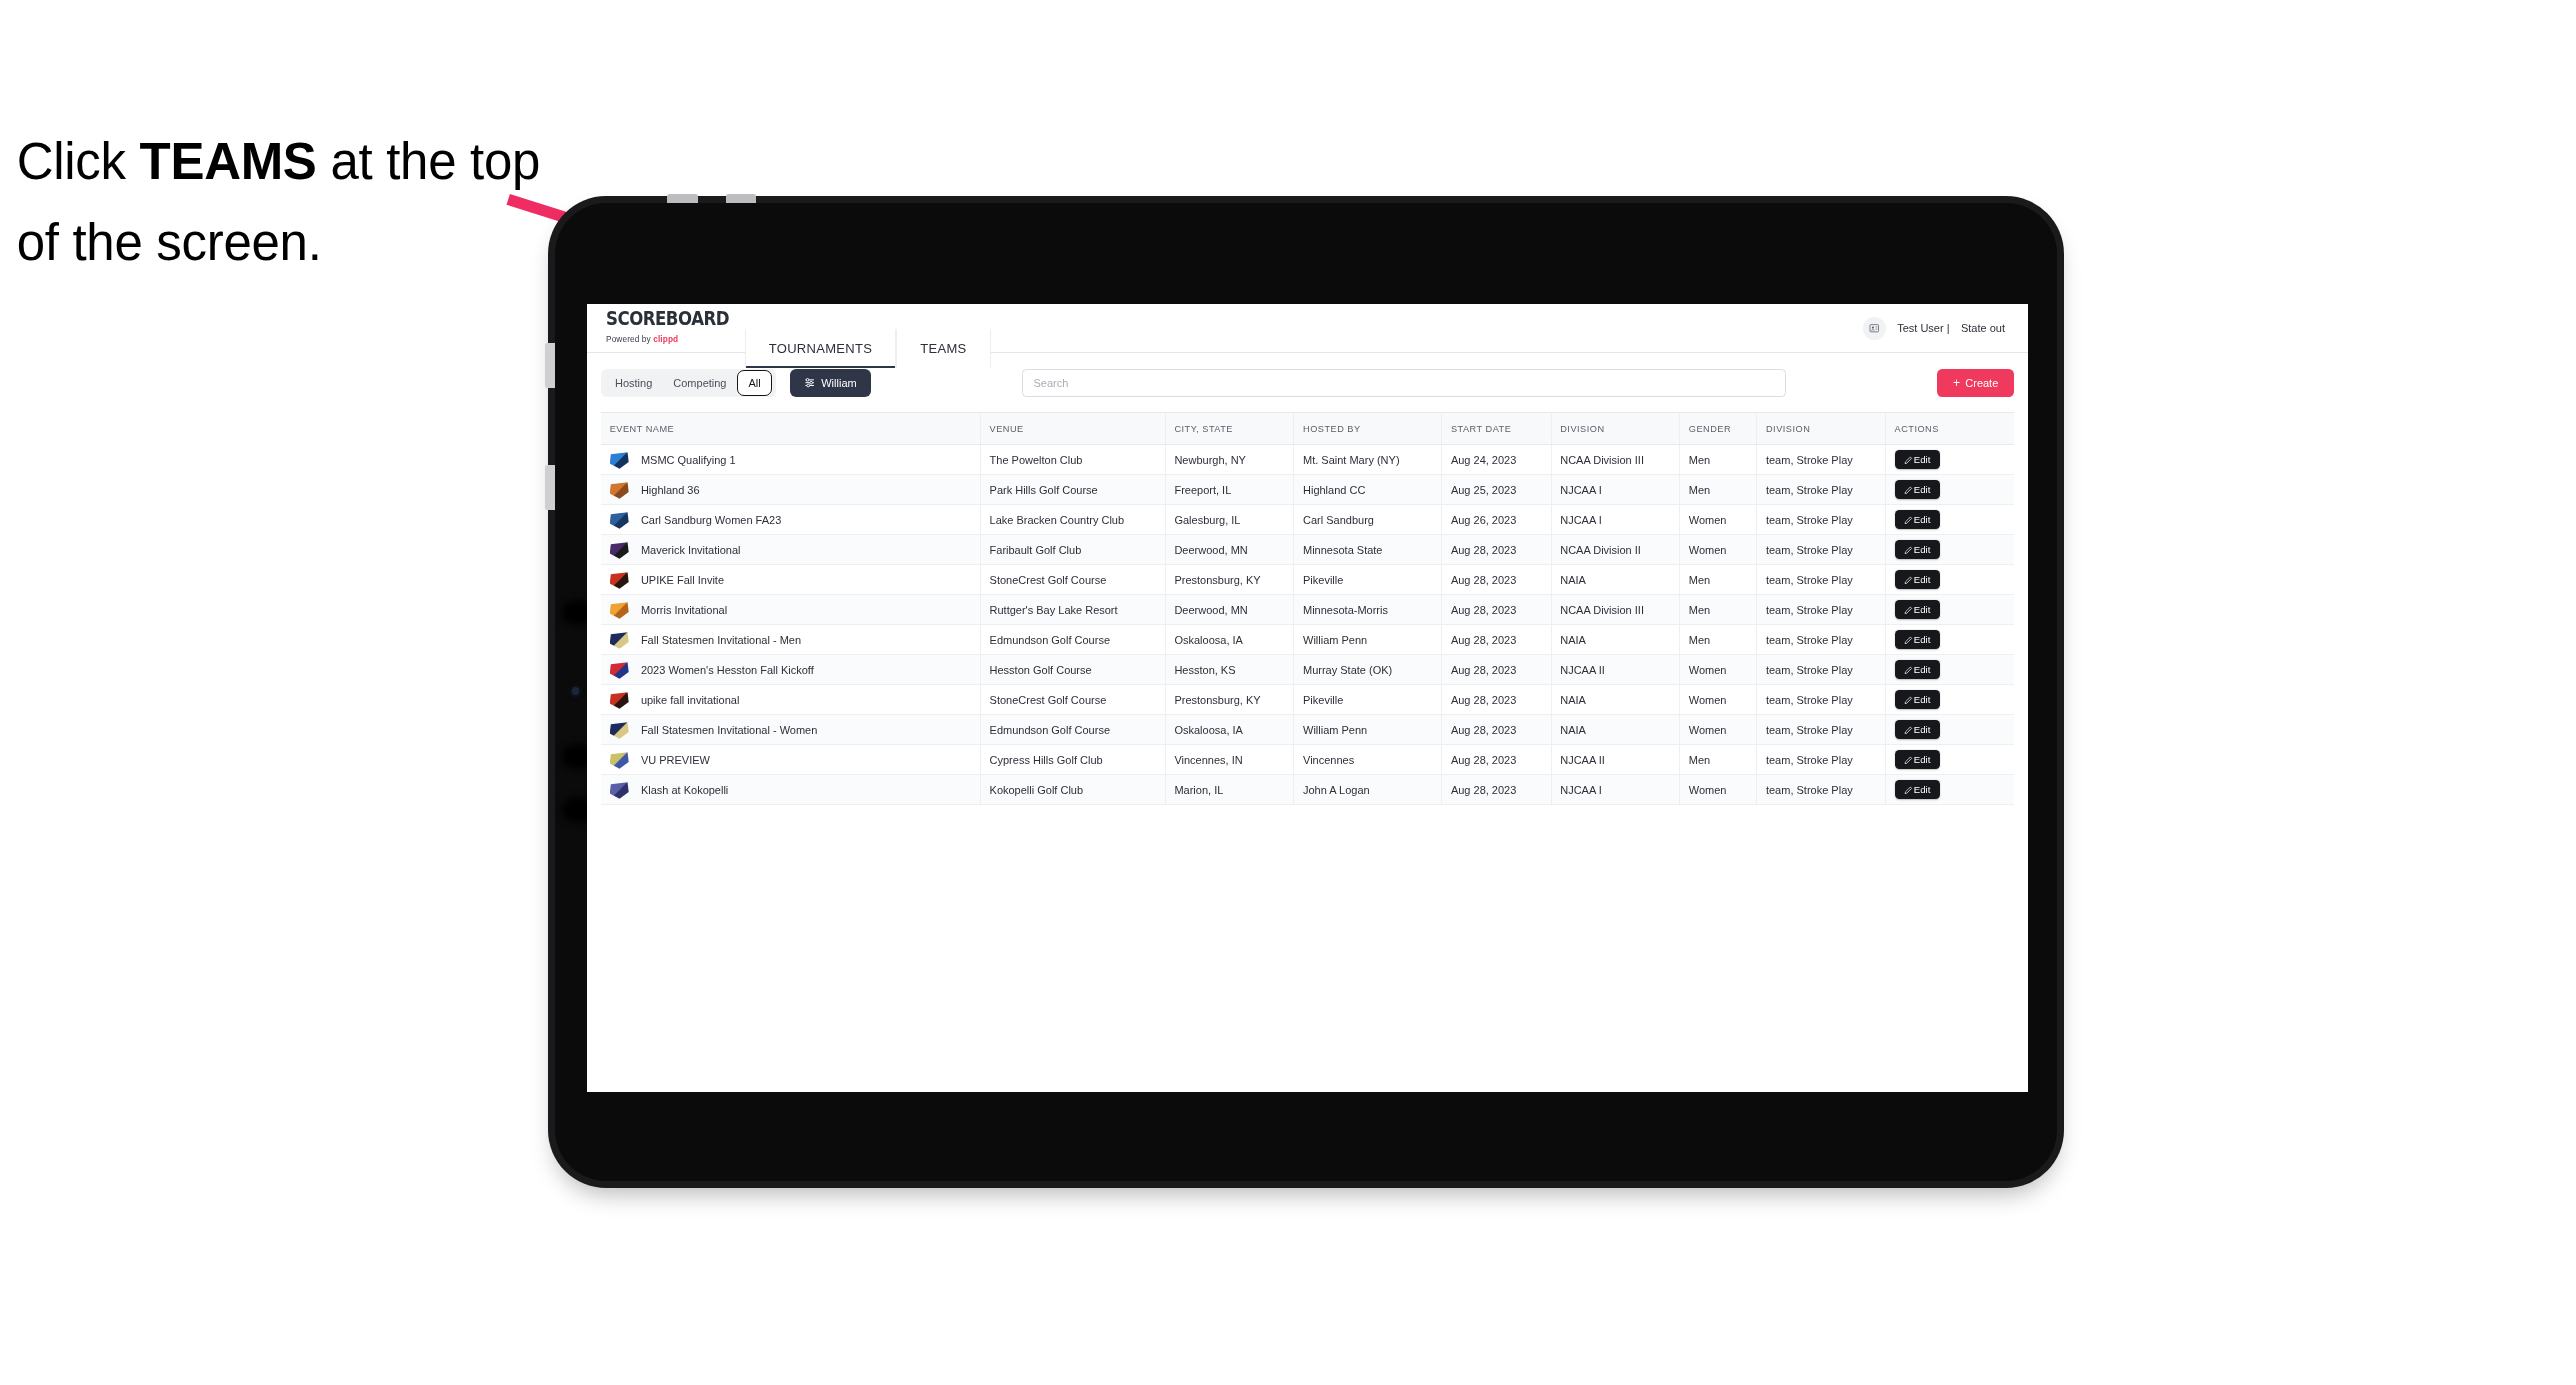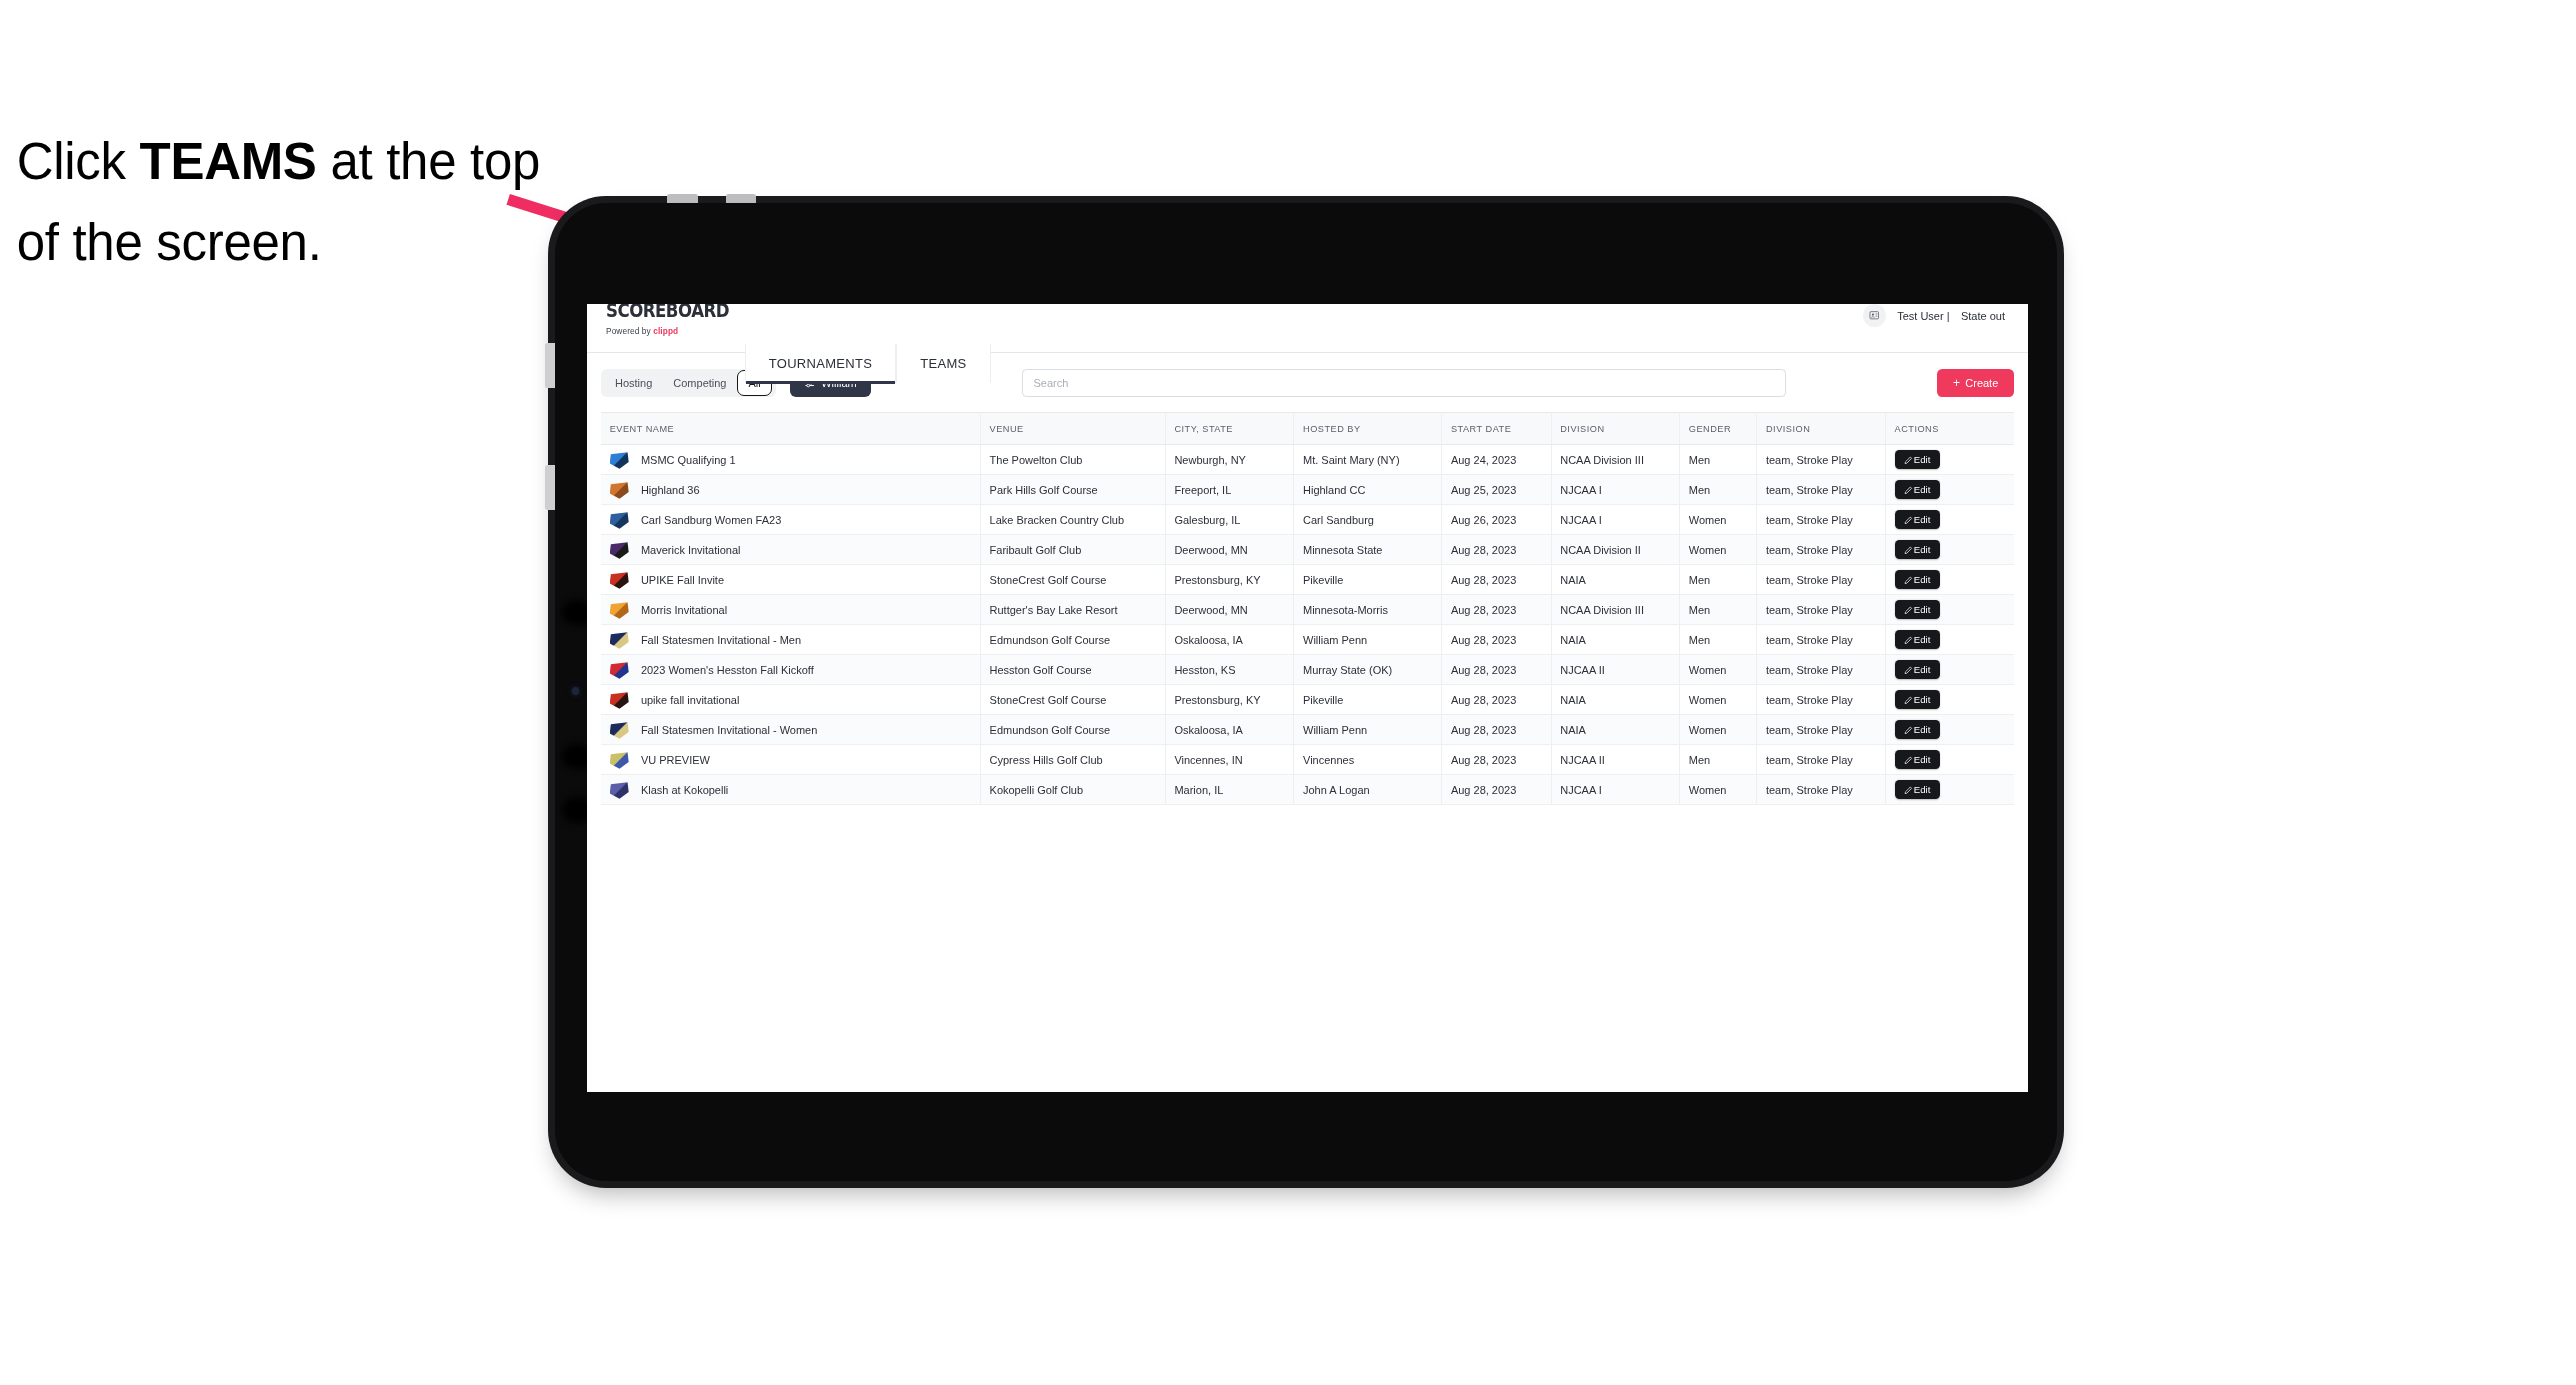--- a/index.html
+++ b/index.html
@@ -80,21 +80,21 @@
     width: 1441px; height: 788px;
     background: #ffffff;
     overflow: hidden;
   }
 
   
   .appbar {
     height: 49px;
     background: #ffffff;
     border-bottom: 0.9px solid #e4e6ea;
-    display: flex; align-items: flex-start;
+    display: flex; align-items: center;
     position: relative;
   }
   .brand {
     display: flex; flex-direction: column; justify-content: center;
     padding: 0 15.7px 0 19px;
     min-width: 131px;
   }
   .brand-name {
     font-family: "DejaVu Sans", sans-serif;
     font-weight: 700;

